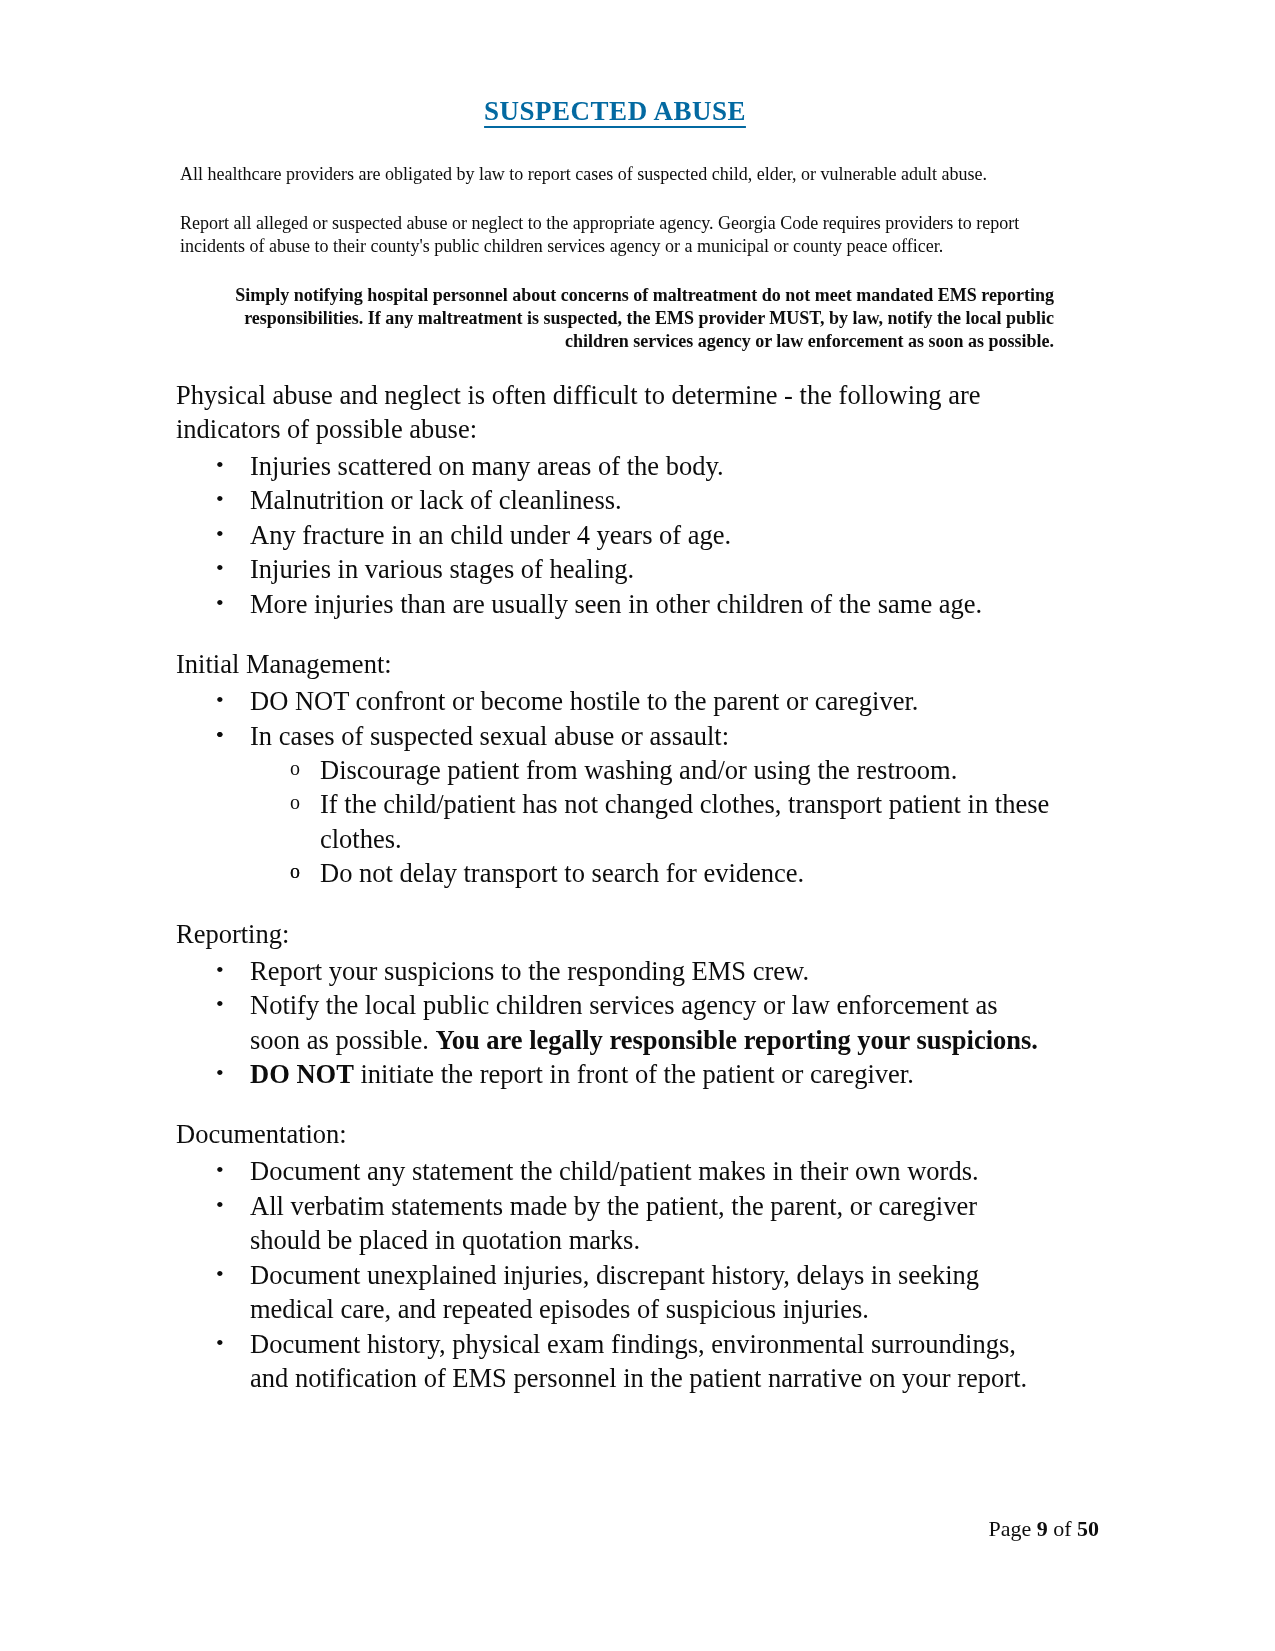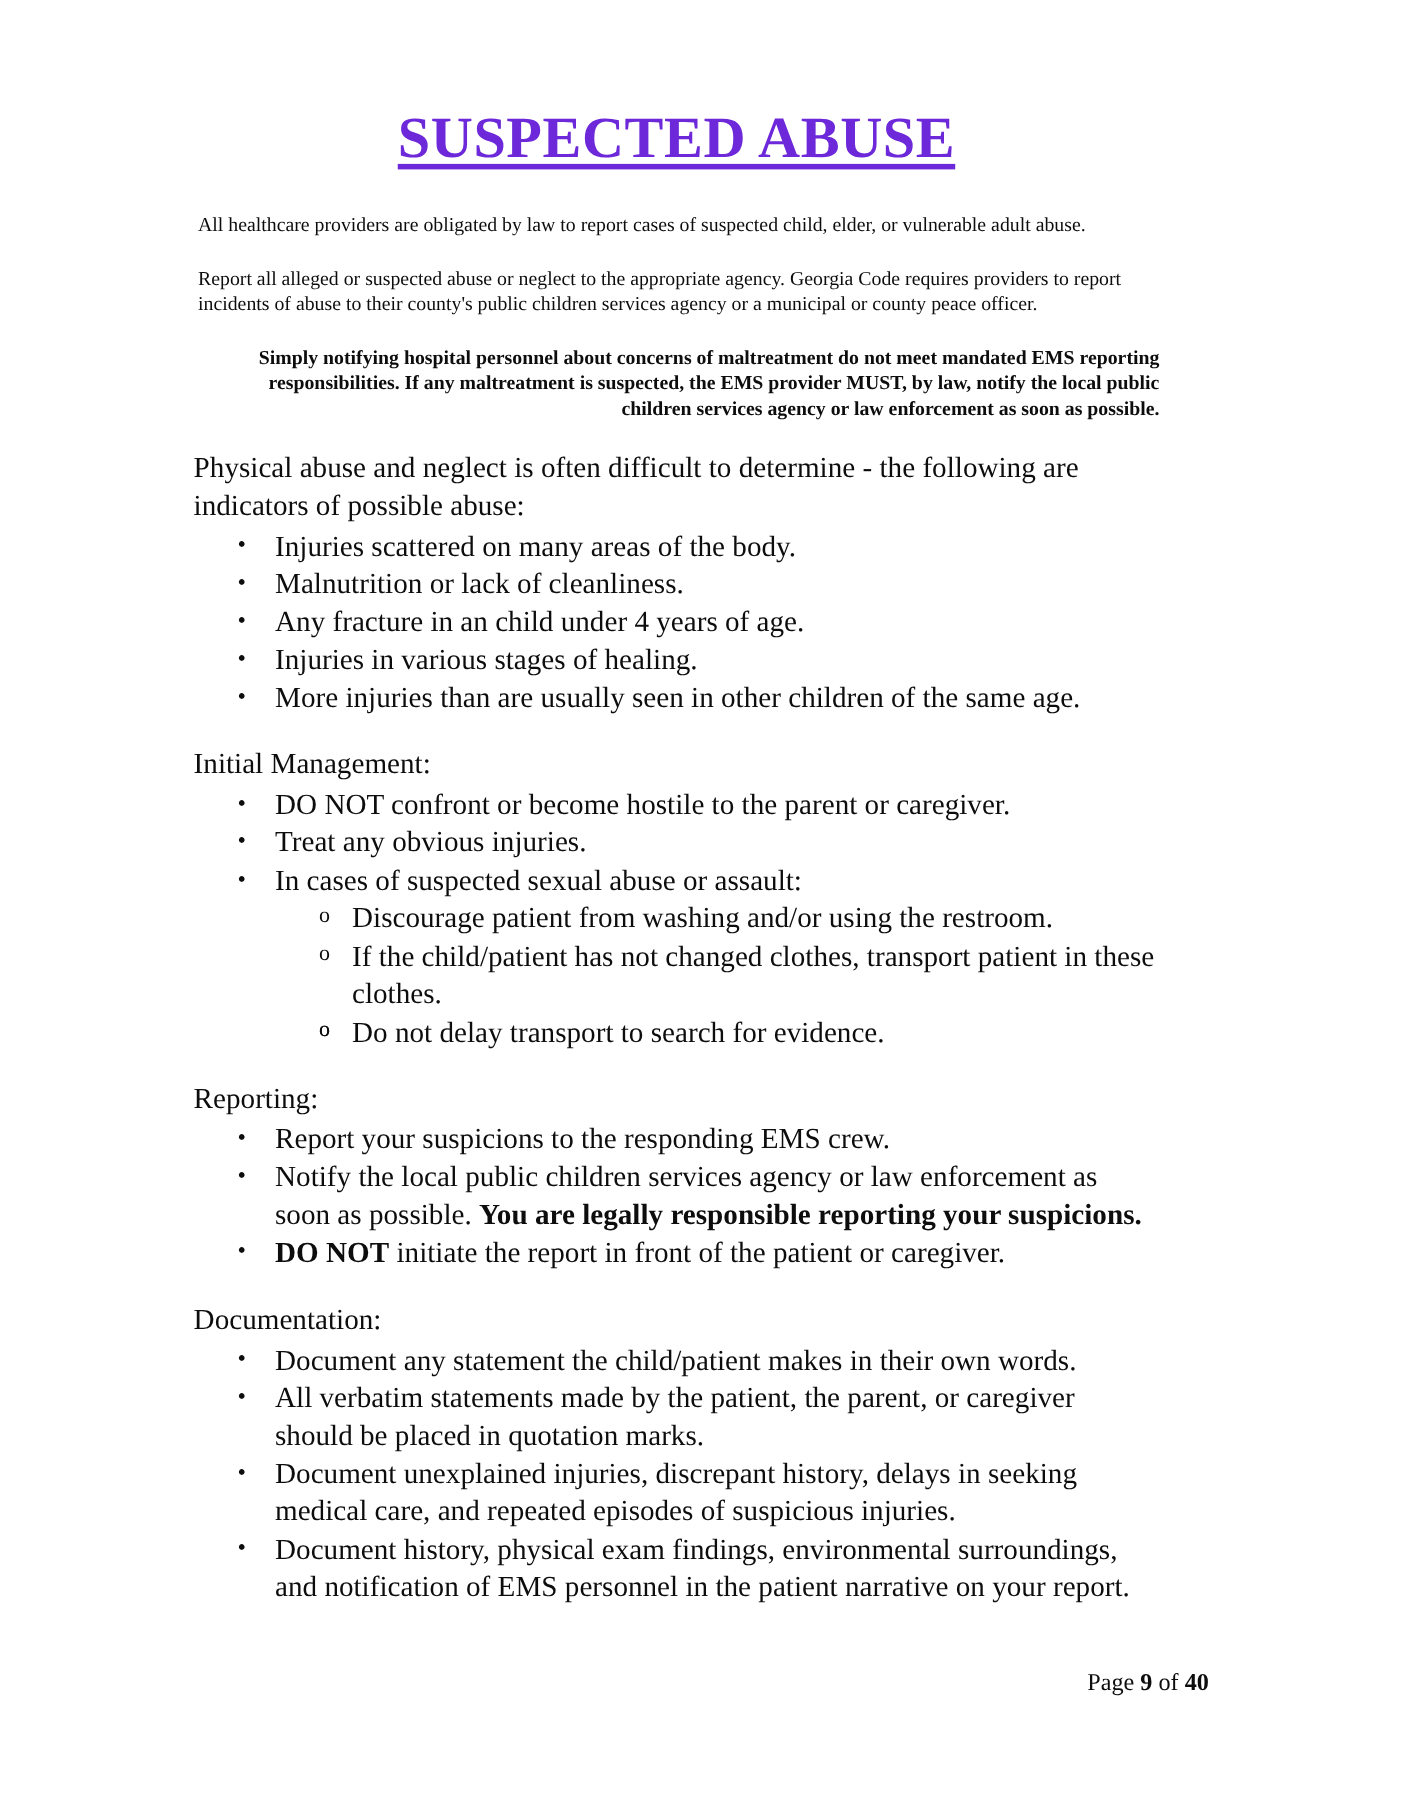--- a/index.html
+++ b/index.html
@@ -20,23 +20,23 @@
   .content {
     position: absolute;
     left: 176px;
     top: 96px;
     width: 878px;
   }
 
   
   .doc-title {
     text-align: center;
-    font-size: 53px;
+    font-size: 27px;
     font-weight: bold;
-    color: #6d28d9;
+    color: #0369a1;
     text-decoration: underline;
     text-underline-offset: 6px;
     letter-spacing: 0.5px;
     margin: 0 0 36px 0;
     line-height: 1.15;
   }
 
   
   p.body-para {
     font-size: 18px;
@@ -153,21 +153,20 @@
 
     <p class="lead-in">Initial Management:</p>
 
     <ul class="lvl1">
       <li>
         <span class="marker">•</span>
         <span class="li-text">DO NOT confront or become hostile to the parent or caregiver.</span>
       </li>
       <li>
         <span class="marker">•</span>
-        <span class="li-text">Treat any obvious injuries.</span>
       </li>
       <li>
         <span class="marker">•</span>
         <span class="li-text">In cases of suspected sexual abuse or assault:</span>
         <ul class="lvl2">
           <li>
             <span class="marker-o">o</span>
             <span class="li-text">Discourage patient from washing and/or using the restroom.</span>
           </li>
           <li>
@@ -222,15 +221,15 @@
         <span class="li-text">Document unexplained injuries, discrepant history, delays in seeking medical care, and repeated episodes of suspicious injuries.</span>
       </li>
       <li>
         <span class="marker">•</span>
         <span class="li-text">Document history, physical exam findings, environmental surroundings, and notification of EMS personnel in the patient narrative on your report.</span>
       </li>
     </ul>
 
   </div>
 
-  <div class="footer"><span>Page </span><b>9</b><span> of </span><b>40</b></div>
+  <div class="footer"><span>Page </span><b>9</b><span> of </span><b>50</b></div>
 
 </div>
 
 </body></html>

